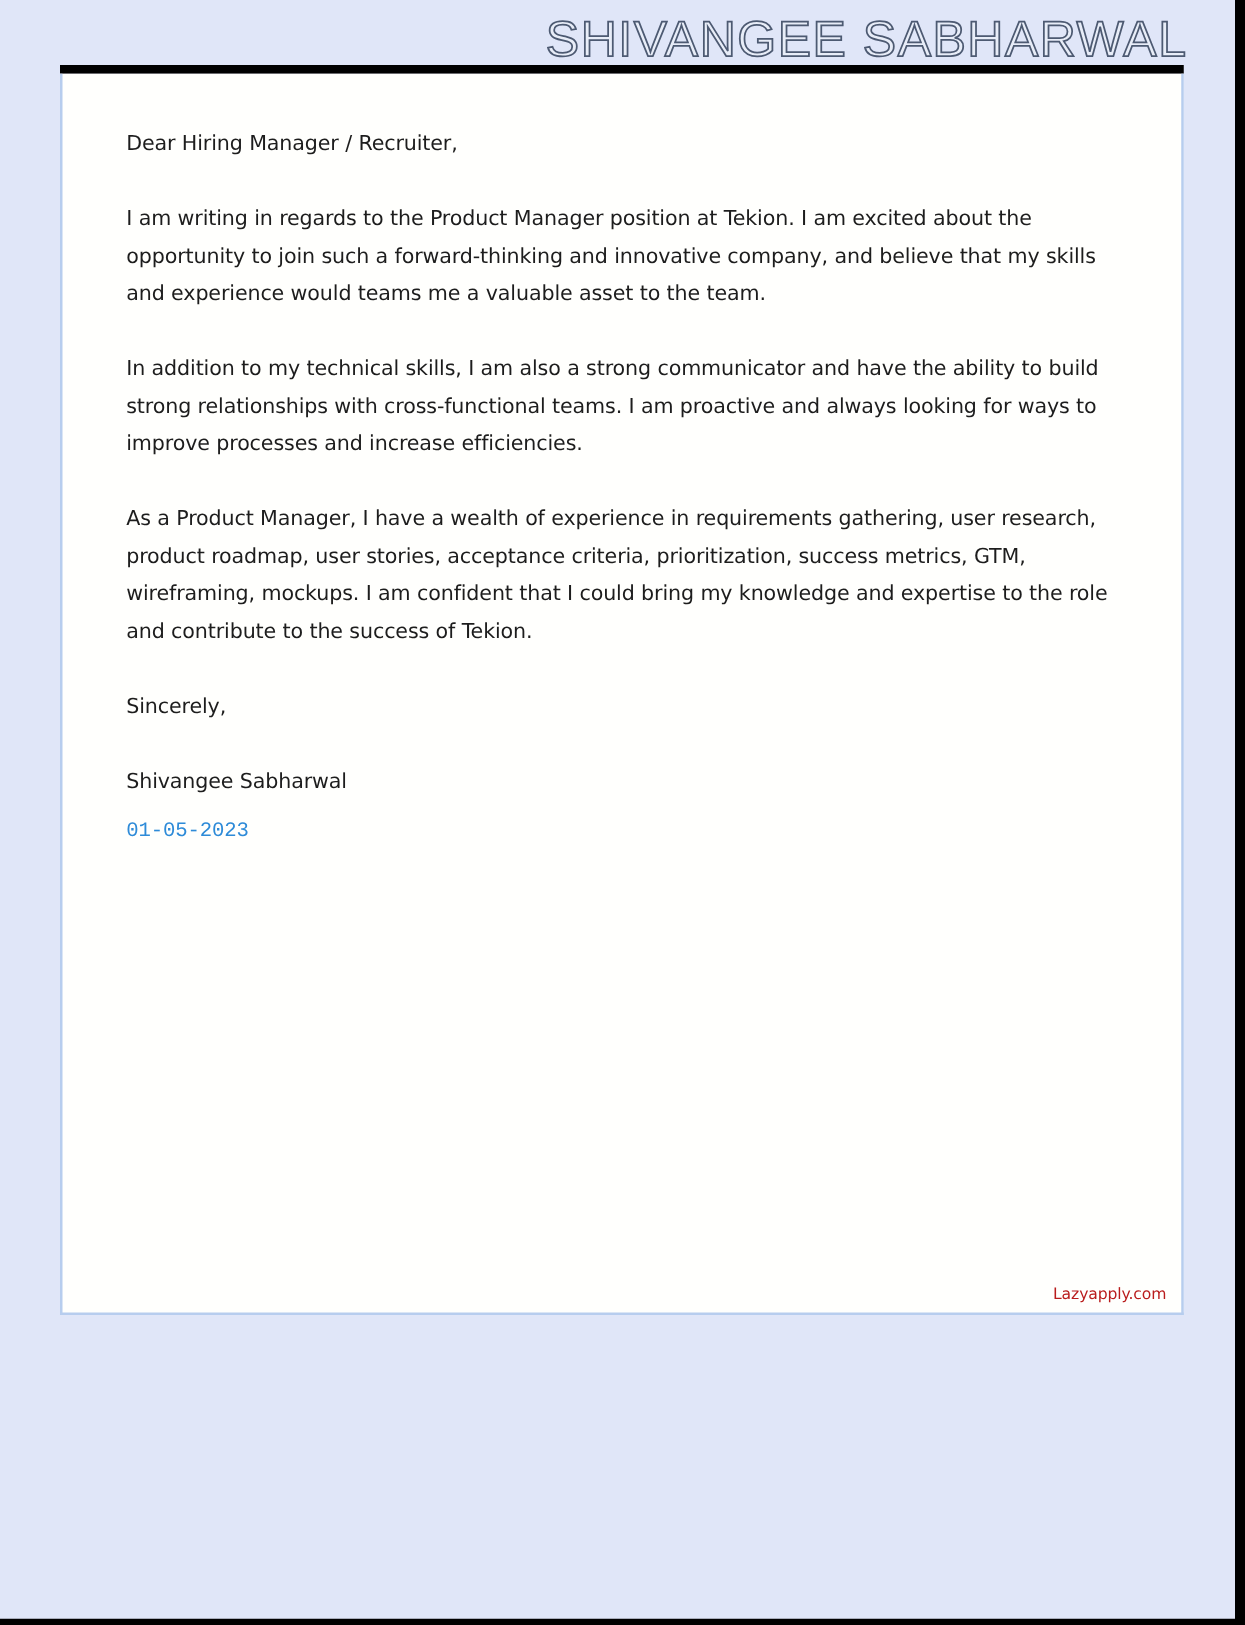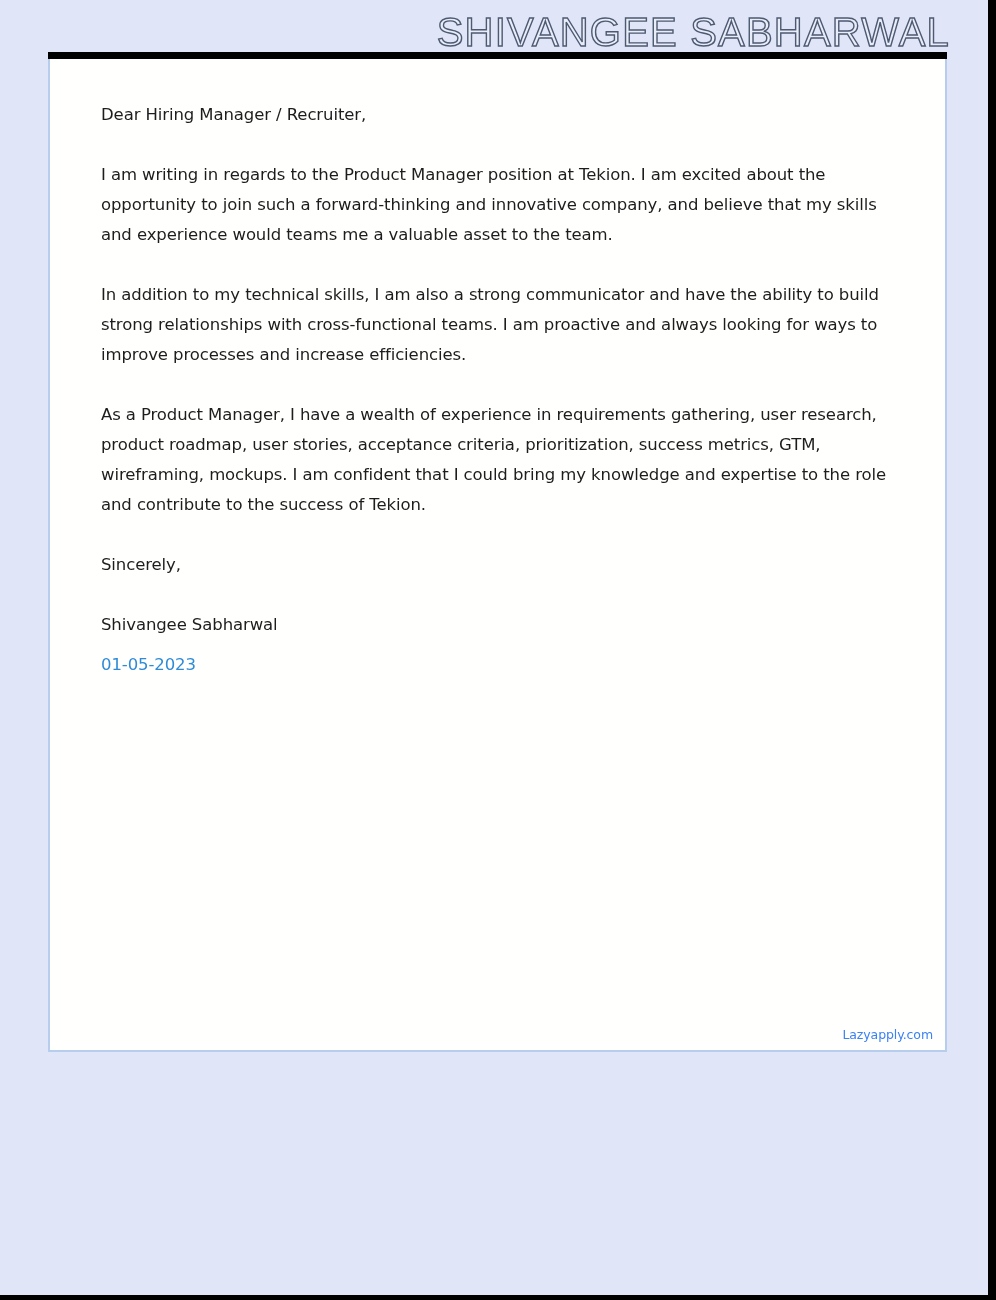--- a/index.html
+++ b/index.html
@@ -99,29 +99,30 @@
     letter-spacing: -0.1px;
   }
 
   .letter p.salutation { margin-bottom: 30px; }
   .letter p.signoff { margin-bottom: 30px; }
   .letter p.signature { margin-bottom: 10px; }
 
   .letter p.date {
     color: #2e8bd8;
     margin-bottom: 0;
+    font-family: Liberation Mono, monospace;
   }
 
   .sheet-footer {
     position: absolute;
     right: 12px;
     bottom: 8px;
     font-family: "DejaVu Sans", sans-serif;
     font-size: 12.5px;
-    color: #3b82f6;
+    color: #b91c1c;
     letter-spacing: -0.1px;
   }
 </style>
 </head>
 <body>
 
 <div class="screen">
 
   <div class="header-name">SHIVANGEE SABHARWAL</div>
 

